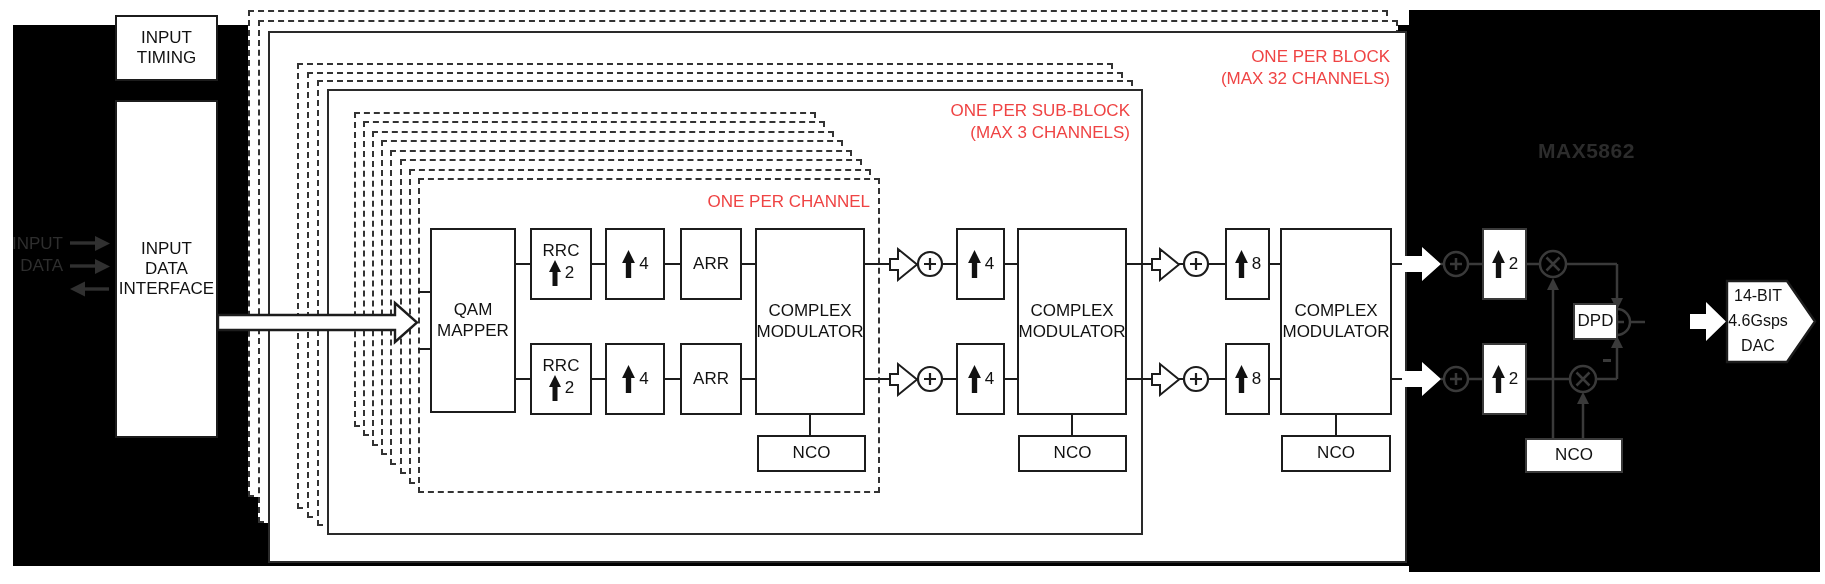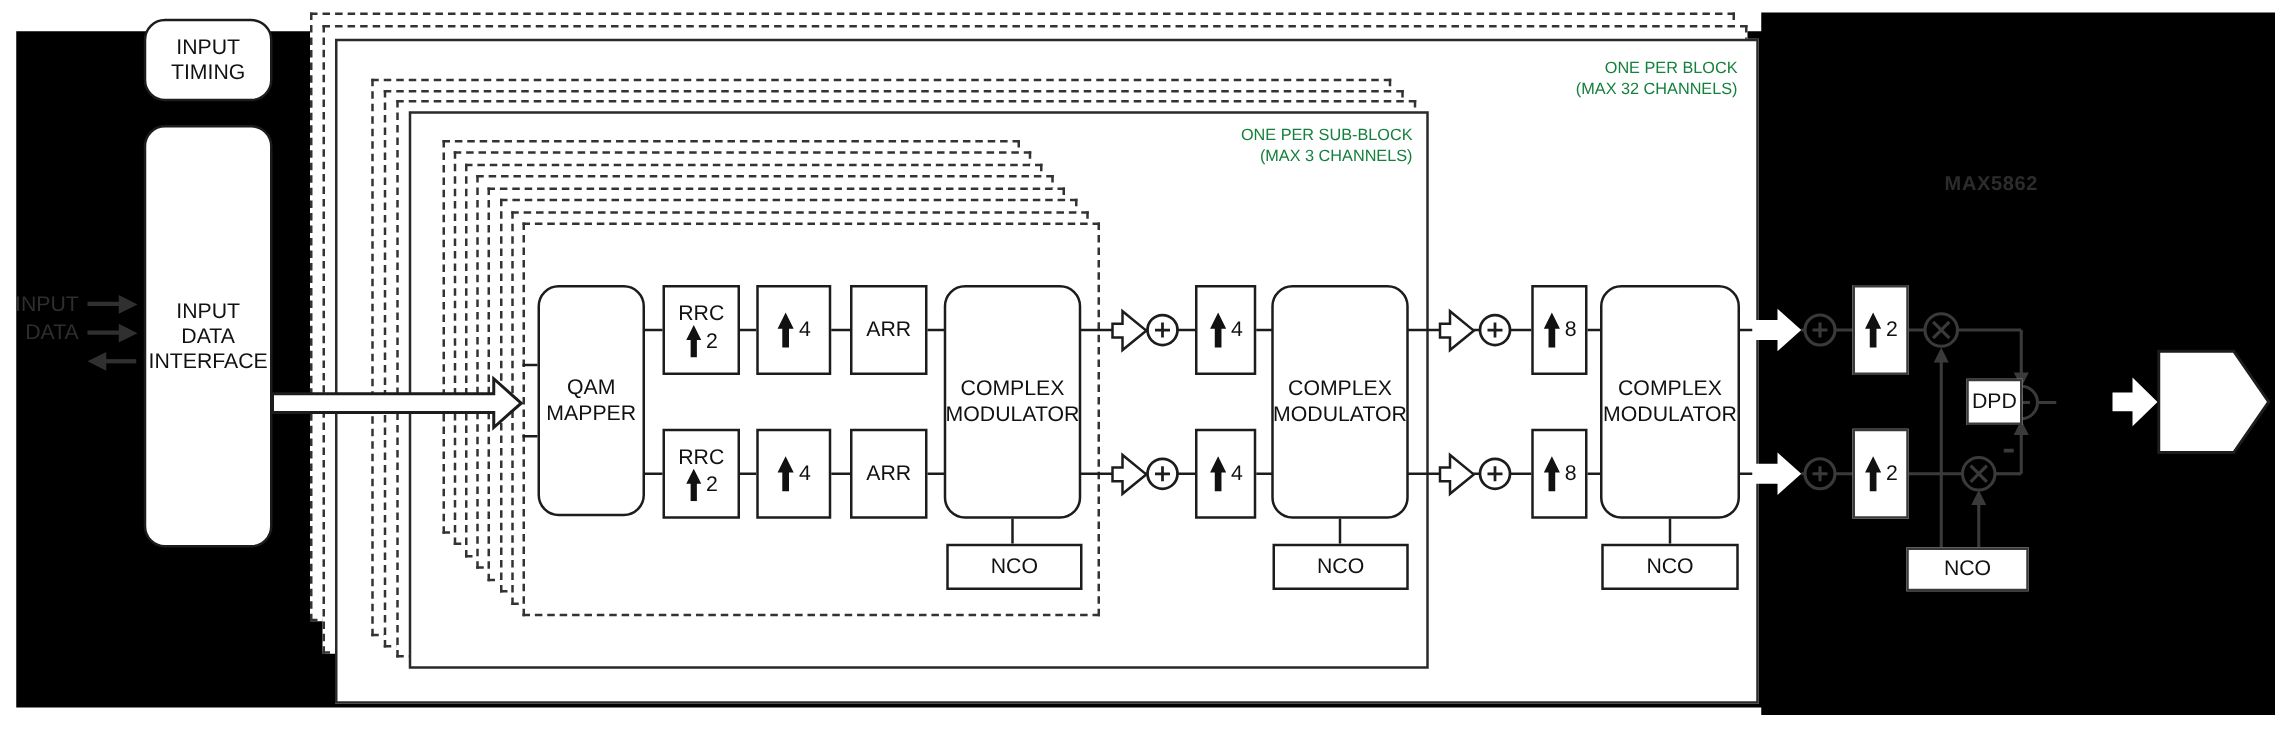--- a/index.html
+++ b/index.html
@@ -2,30 +2,30 @@
 <html><head>
 <meta charset="utf-8">
 <style>
   html,body{margin:0;padding:0;background:#fff;}
   .page{position:relative;width:1825px;height:584px;background:#ffffff;overflow:hidden;
         font-family:"Liberation Sans", sans-serif;color:#111;}
   .chip{position:absolute;background:#000;}
   .box{position:absolute;background:#fff;border:2px solid #1c1c1c;display:flex;
        align-items:center;justify-content:center;text-align:center;
        font-size:17px;line-height:1.18;z-index:3;}
-  .pre{white-space:pre-line;border-radius:17px;}
+  .pre{white-space:pre-line;}
   .dashedbox{position:absolute;background:#fff;border:2px dashed #333;z-index:1;box-sizing:border-box;}
   .solidbox{position:absolute;background:#fff;border:2px solid #2a2a2a;z-index:1;box-sizing:border-box;}
-  .hlabel{position:absolute;text-align:right;font-size:13px;line-height:1.28;z-index:4;color:#15803d;}
+  .hlabel{position:absolute;text-align:right;font-size:17px;line-height:1.28;z-index:4;color:#ef4444;}
   .svglayer{position:absolute;left:0;top:0;z-index:2;}
   .upglyph{display:inline-block;margin-right:3px;}
   .uprow{display:flex;align-items:center;justify-content:center;}
   .graytext{position:absolute;color:#2e2e2e;font-size:17px;line-height:1.3;text-align:right;z-index:2;}
-  .partlabel{position:absolute;color:#2c2c2c;font-size:16px;font-weight:bold;
-             letter-spacing:0.5px;text-align:center;z-index:2;}
+  .partlabel{position:absolute;color:#2c2c2c;font-size:21px;font-weight:bold;
+             letter-spacing:0.5px;text-align:left;z-index:2;}
   .dactext{position:absolute;z-index:4;font-size:16px;line-height:1.55;text-align:center;color:#111;}
 </style>
 </head>
 <body>
 
 <div class="page">
 
   <div class="chip" style="left:13px;top:25px;width:1397px;height:541px;"></div>
   <div class="chip" style="left:1409px;top:10px;width:411px;height:562px;"></div>
 
@@ -44,20 +44,21 @@
 
   <div class="dashedbox" style="left:354px;top:112px;width:462px;height:315px;"></div>
   <div class="dashedbox" style="left:363px;top:121px;width:462px;height:315px;"></div>
   <div class="dashedbox" style="left:372px;top:131px;width:462px;height:315px;"></div>
   <div class="dashedbox" style="left:381px;top:140px;width:462px;height:315px;"></div>
   <div class="dashedbox" style="left:390px;top:150px;width:462px;height:315px;"></div>
   <div class="dashedbox" style="left:400px;top:159px;width:462px;height:315px;"></div>
   <div class="dashedbox" style="left:409px;top:169px;width:462px;height:315px;"></div>
   <div class="dashedbox" style="left:418px;top:178px;width:462px;height:315px;"></div>
 
+  <div class="hlabel" style="left:620px;top:191px;width:250px;">ONE PER CHANNEL</div>
   <div class="hlabel pre" style="left:860px;top:100px;width:270px;">ONE PER SUB-BLOCK
 (MAX 3 CHANNELS)</div>
   <div class="hlabel pre" style="left:1100px;top:46px;width:290px;">ONE PER BLOCK
 (MAX 32 CHANNELS)</div>
 
   <svg class="svglayer" width="1825" height="584" viewBox="0 0 1825 584">
 
     <g stroke="#303030" fill="#303030">
       <line x1="70" y1="243" x2="96" y2="243" stroke-width="3.4"></line>
       <polygon points="95,236 110,243.5 95,251" stroke="none"></polygon>
@@ -234,14 +235,17 @@
     <svg class="upglyph" width="15" height="30" viewBox="0 0 14 26">
         <path d="M7,0 L13,12 L9.5,12 L9.5,26 L4.5,26 L4.5,12 L1,12 Z" fill="#111"></path>
       </svg>
     <span>2</span>
   </div>
 
   <div class="box" style="left:1525px;top:438px;width:94px;height:31px;border-color:#3a3a3a;">NCO</div>
 
   <div class="box" style="left:1573px;top:303px;width:41px;height:33px;border-color:#3a3a3a;">DPD</div>
 
+  <div class="dactext pre" style="left:1727px;top:284px;width:62px;">14-BIT
+4.6Gsps
+DAC</div>
 
 </div>
 
 </body></html>

